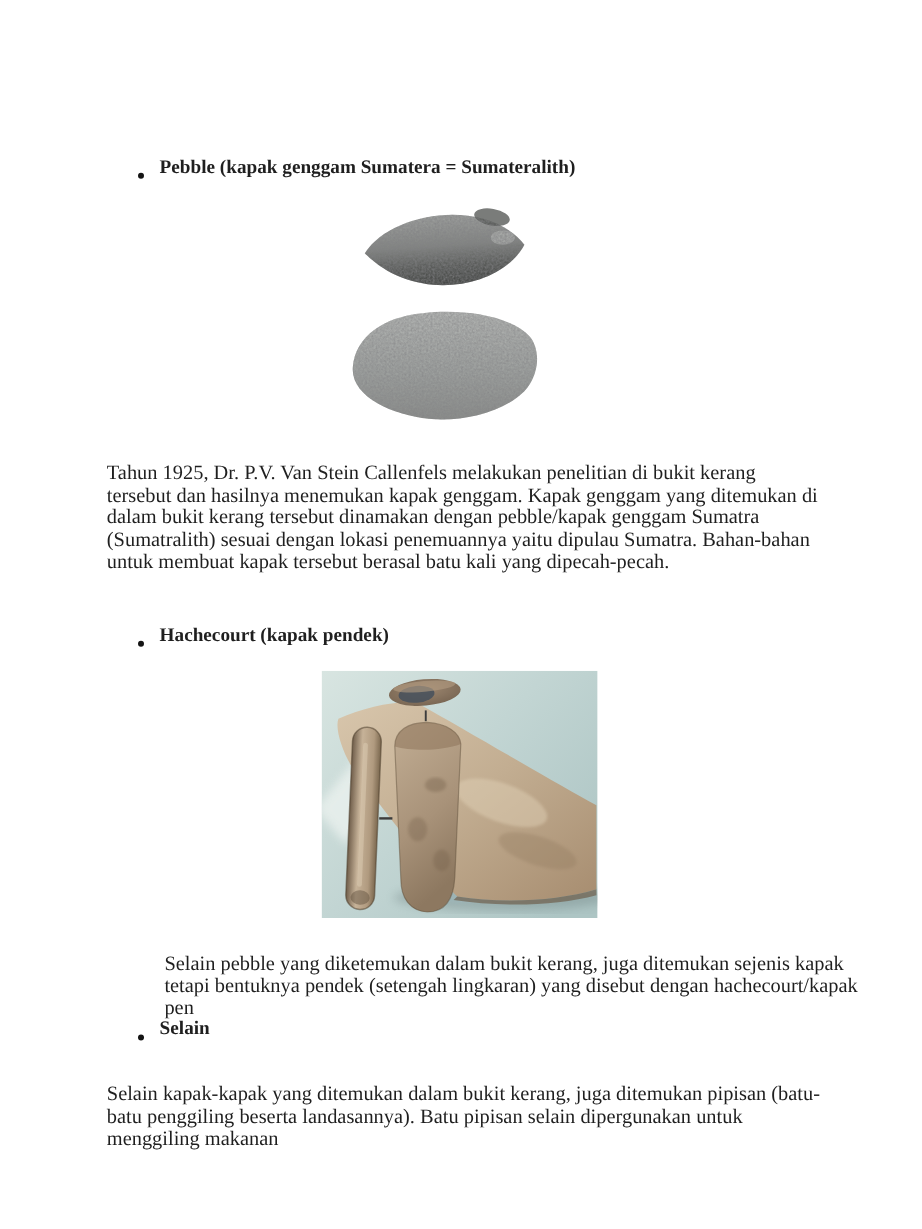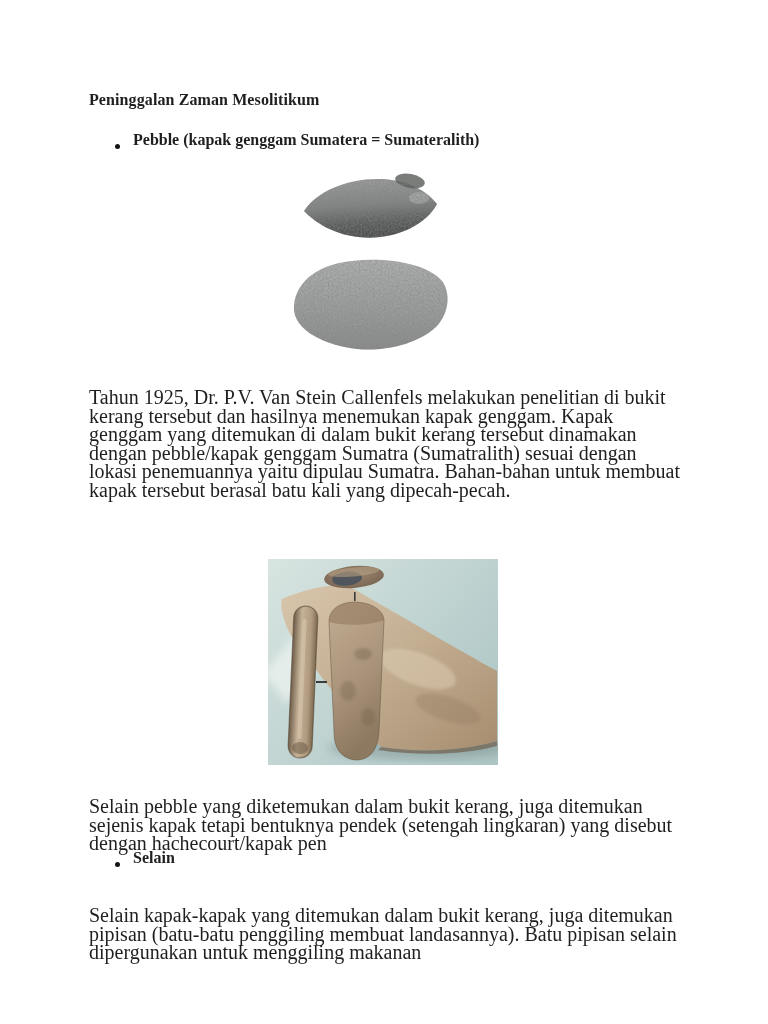--- a/index.html
+++ b/index.html
@@ -6,32 +6,31 @@
   html,body{margin:0;padding:0;background:#ffffff;}
   .page{
     position:relative;width:768px;height:1024px;background:#ffffff;
     font-family:"Liberation Serif","DejaVu Serif",serif;color:#1f1f1f;
     overflow:hidden;
   }
   .title{position:absolute;left:89px;top:91px;font-size:16px;font-weight:bold;letter-spacing:0.1px;}
   .bullet{position:absolute;left:115px;display:flex;align-items:flex-end;}
   .bullet .dot{width:5px;height:5px;border-radius:50%;background:#141414;margin-right:13px;flex:0 0 auto;margin-top:1px;}
   .bullet .label{font-size:16px;font-weight:bold;}
-  .para{position:absolute;left:89px;width:596px;font-size:20px;line-height:18.6px;text-align:left;}
+  .para{position:absolute;left:89px;width:596px;font-size:17px;line-height:18.6px;text-align:left;}
   figure{margin:0;padding:0;position:absolute;}
   .fig1{left:290px;top:164px;width:165px;height:192px;}
   .fig2{left:268px;top:559px;width:230px;height:206px;}
   svg{display:block;}
 </style>
 </head>
 <body>
 
 <div class="page">
 
-  <div class="title">Peninggalan Zaman Mesolitikum</div>
 
   <div class="bullet" style="top:131px;">
     <span class="dot"></span>
     <span class="label">Pebble (kapak genggam Sumatera = Sumateralith)</span>
   </div>
 
   <figure class="fig1" aria-label="Dua batu kapak genggam (pebble) berwarna abu-abu di atas latar putih">
     <svg viewBox="0 0 165 192" width="165" height="192">
       <defs>
         <linearGradient id="g1" x1="0" y1="0" x2="0.15" y2="1">
@@ -57,20 +56,24 @@
       <ellipse cx="129" cy="34" rx="10" ry="6" fill="#b9bbb9" opacity="0.6"></ellipse>
       <path d="M14,47 C36,12 116,0 147,40 C128,76 56,90 14,47 Z" filter="url(#speck)" opacity="0.85"></path>
 
       <path d="M4,142 C6,116 30,100 62,97 C96,93 136,99 152,117 C161,129 159,149 147,162 C129,180 94,188 67,185 C38,182 2,167 4,142 Z" fill="url(#g2)"></path>
       <path d="M4,142 C6,116 30,100 62,97 C96,93 136,99 152,117 C161,129 159,149 147,162 C129,180 94,188 67,185 C38,182 2,167 4,142 Z" filter="url(#speck)" opacity="0.7"></path>
     </svg>
   </figure>
 
   <p class="para" style="top:368px;">Tahun 1925, Dr. P.V. Van Stein Callenfels melakukan penelitian di bukit kerang tersebut dan hasilnya menemukan kapak genggam. Kapak genggam yang ditemukan di dalam bukit kerang tersebut dinamakan dengan pebble/kapak genggam Sumatra (Sumatralith) sesuai dengan lokasi penemuannya yaitu dipulau Sumatra. Bahan-bahan untuk membuat kapak tersebut berasal batu kali yang dipecah-pecah.</p>
 
+  <div class="bullet" style="top:521px;">
+    <span class="dot"></span>
+    <span class="label">Hachecourt (kapak pendek)</span>
+  </div>
 
   <figure class="fig2" aria-label="Foto kapak pendek (hachecourt) dan batu memanjang dengan latar biru muda">
     <svg viewBox="0 0 230 206" width="230" height="206">
       <defs>
         <linearGradient id="bg2" x1="0" y1="0" x2="1" y2="0.8">
           <stop offset="0" stop-color="#d8e5e1"></stop>
           <stop offset="0.5" stop-color="#c2d5d3"></stop>
           <stop offset="1" stop-color="#adc5c4"></stop>
         </linearGradient>
         <linearGradient id="slabG" x1="0" y1="0" x2="1" y2="1">
@@ -127,22 +130,22 @@
         <ellipse cx="86" cy="18" rx="30" ry="11" fill="url(#ovalG)"></ellipse>
         <ellipse cx="79" cy="19" rx="15" ry="7" fill="#49525c" opacity="0.9"></ellipse>
         <ellipse cx="86" cy="13" rx="26" ry="4.5" fill="#b49c82" opacity="0.6"></ellipse>
       </g>
 
       <rect x="86" y="33" width="1.6" height="9" fill="#3c3c3c"></rect>
       <rect x="48" y="122" width="11" height="2" fill="#3c3c3c"></rect>
     </svg>
   </figure>
 
-  <p class="para" style="top:777px;">Selain pebble yang diketemukan dalam bukit kerang, juga ditemukan sejenis kapak tetapi bentuknya pendek (setengah lingkaran) yang disebut dengan hachecourt/kapak pen</p>
+  <p class="para" style="top:777px;margin-left:48px;">Selain pebble yang diketemukan dalam bukit kerang, juga ditemukan sejenis kapak tetapi bentuknya pendek (setengah lingkaran) yang disebut dengan hachecourt/kapak pen</p>
 
   <div class="bullet" style="top:849px;">
     <span class="dot"></span>
     <span class="label">Selain</span>
   </div>
 
-  <p class="para" style="top:886px;">Selain kapak-kapak yang ditemukan dalam bukit kerang, juga ditemukan pipisan (batu-batu penggiling membuat landasannya). Batu pipisan selain dipergunakan untuk menggiling makanan</p>
+  <p class="para" style="top:886px;">Selain kapak-kapak yang ditemukan dalam bukit kerang, juga ditemukan pipisan (batu-batu penggiling beserta landasannya). Batu pipisan selain dipergunakan untuk menggiling makanan</p>
 
 </div>
 
 </body></html>

